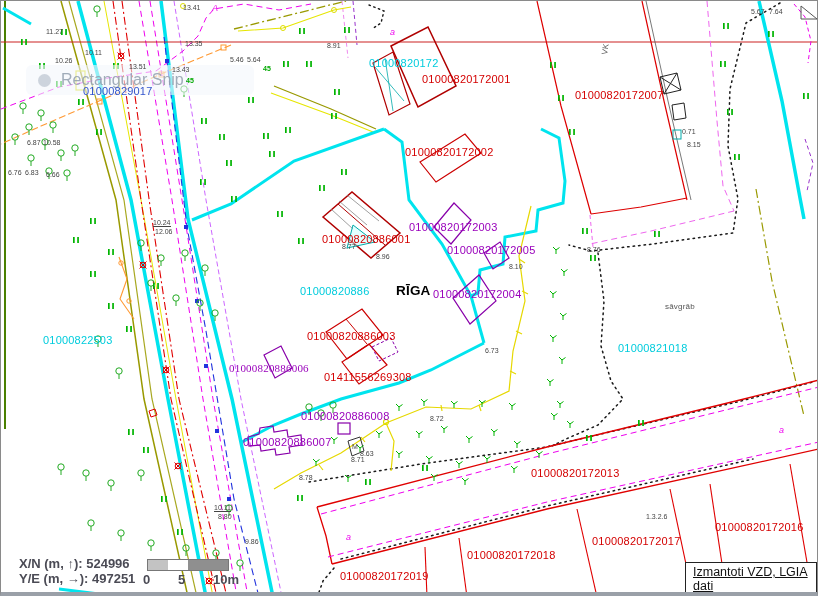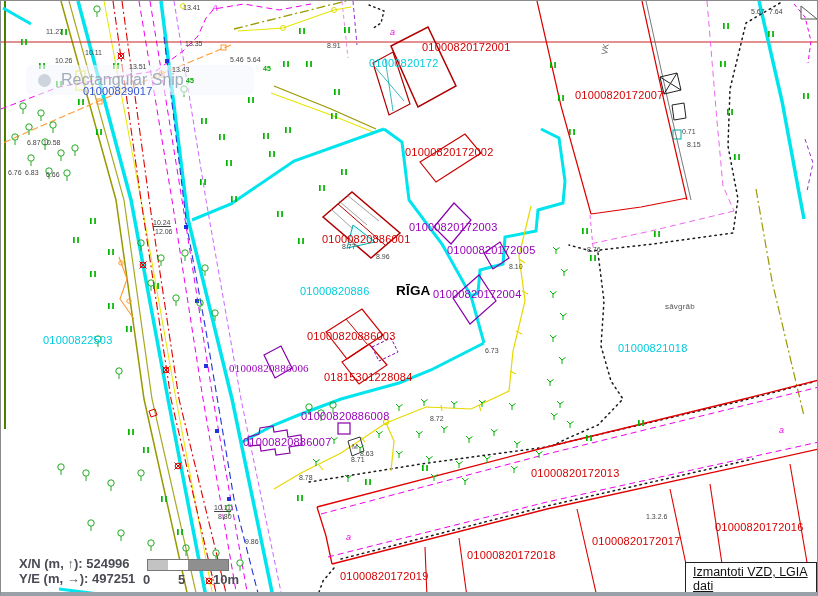--- a/index.html
+++ b/index.html
@@ -344,26 +344,26 @@
     <span class="dot"></span>
     <span class="txt">Rectangular Snip</span>
   </div>
 
   <div id="labels-layer">
       <span class="map-label c-cyan" style="left: 320px; top: 57px; padding-left: 48px;">01000820172</span>
       <span class="map-label c-cyan" style="left: 299px; top: 285px;">01000820886</span>
       <span class="map-label c-cyan" style="left: 42px; top: 334px;">01000822503</span>
       <span class="map-label c-cyan" style="left: 617px; top: 342px;">01000821018</span>
       <span class="map-label c-blue" style="left: 82px; top: 85px;">01000829017</span>
-      <span class="map-label c-red" style="left: 409px; top: 41px; padding-left: 12px;">01000820172001</span>
+      <span class="map-label c-red" style="left: 409px; top: 73px; padding-left: 12px;">01000820172001</span>
       <span class="map-label c-red" style="left: 574px; top: 89px;">01000820172007</span>
       <span class="map-label c-red" style="left: 404px; top: 146px;">01000820172002</span>
       <span class="map-label c-red" style="left: 321px; top: 209px; margin-top: 24px;">01000820886001</span>
       <span class="map-label c-red" style="left: 306px; top: 330px;">01000820886003</span>
-      <span class="map-label c-red" style="left: 323px; top: 371px;">01815301228084</span>
+      <span class="map-label c-red" style="left: 323px; top: 371px;">01411556269308</span>
       <span class="map-label c-red" style="left: 530px; top: 467px;">01000820172013</span>
       <span class="map-label c-red" style="left: 714px; top: 521px;">01000820172016</span>
       <span class="map-label c-red" style="left: 591px; top: 535px;">01000820172017</span>
       <span class="map-label c-red" style="left: 466px; top: 549px;">01000820172018</span>
       <span class="map-label c-red" style="left: 339px; top: 570px;">01000820172019</span>
       <span class="map-label c-purple" style="left: 408px; top: 221px;">01000820172003</span>
       <span class="map-label c-purple" style="left: 446px; top: 244px;">01000820172005</span>
       <span class="map-label c-purple" style="left: 432px; top: 288px;">01000820172004</span>
       <span class="map-label c-purple" style="left: 228px; top: 362px; font-family: Liberation Serif, serif;">01000820886006</span>
       <span class="map-label c-purple" style="left: 300px; top: 410px;">01000820886008</span>

